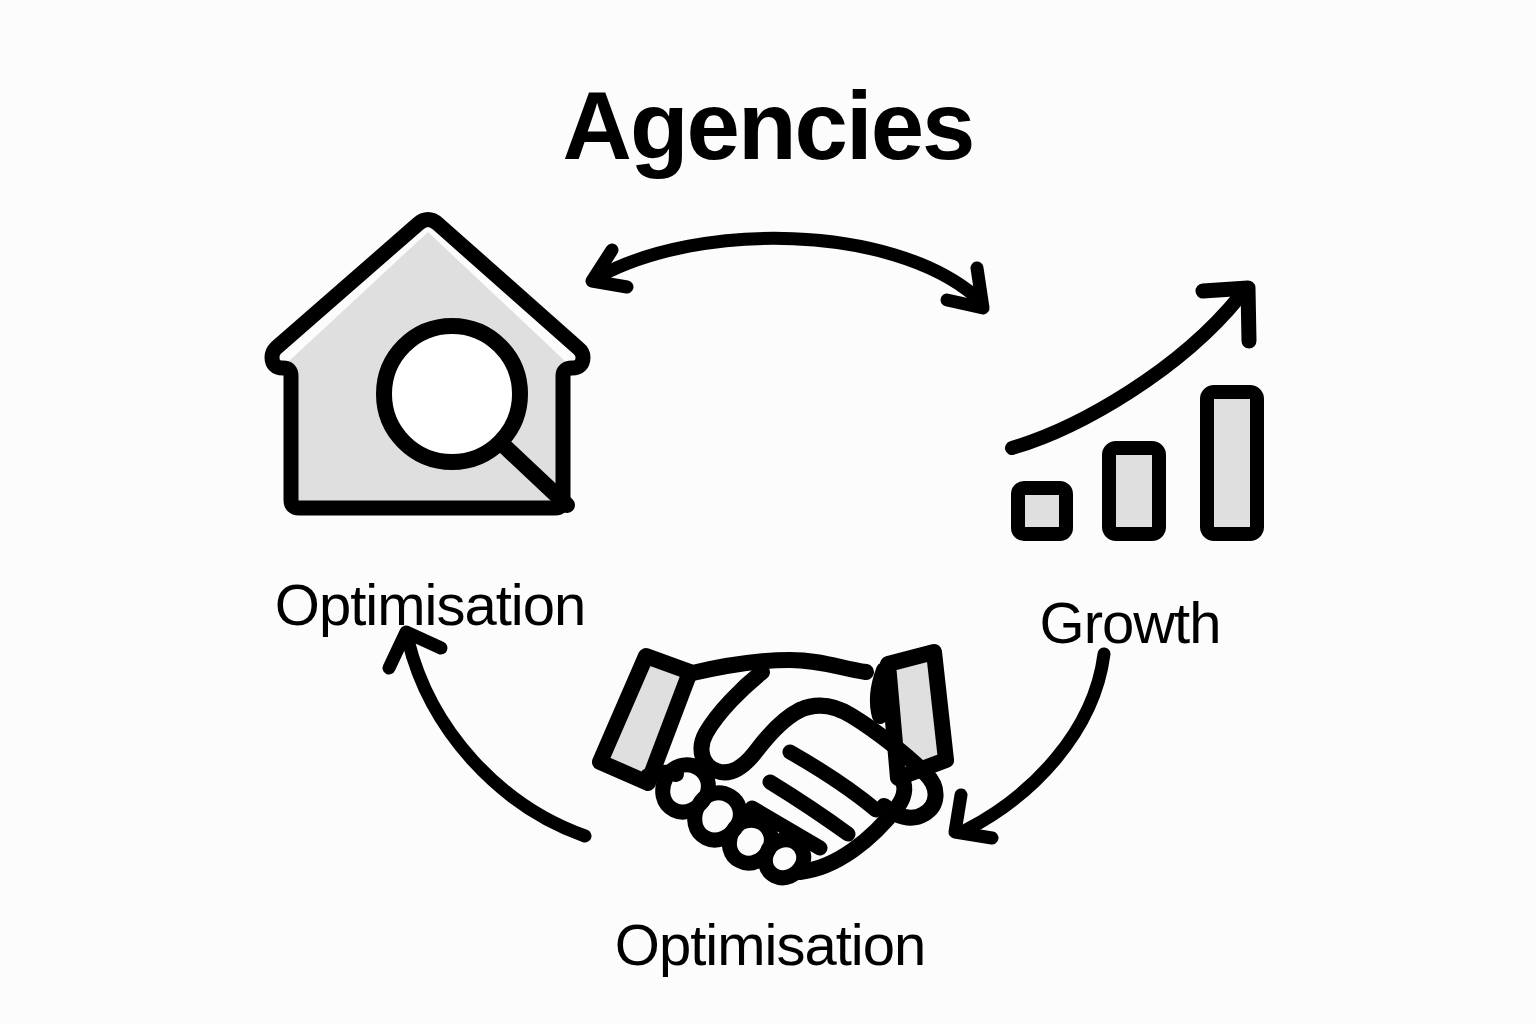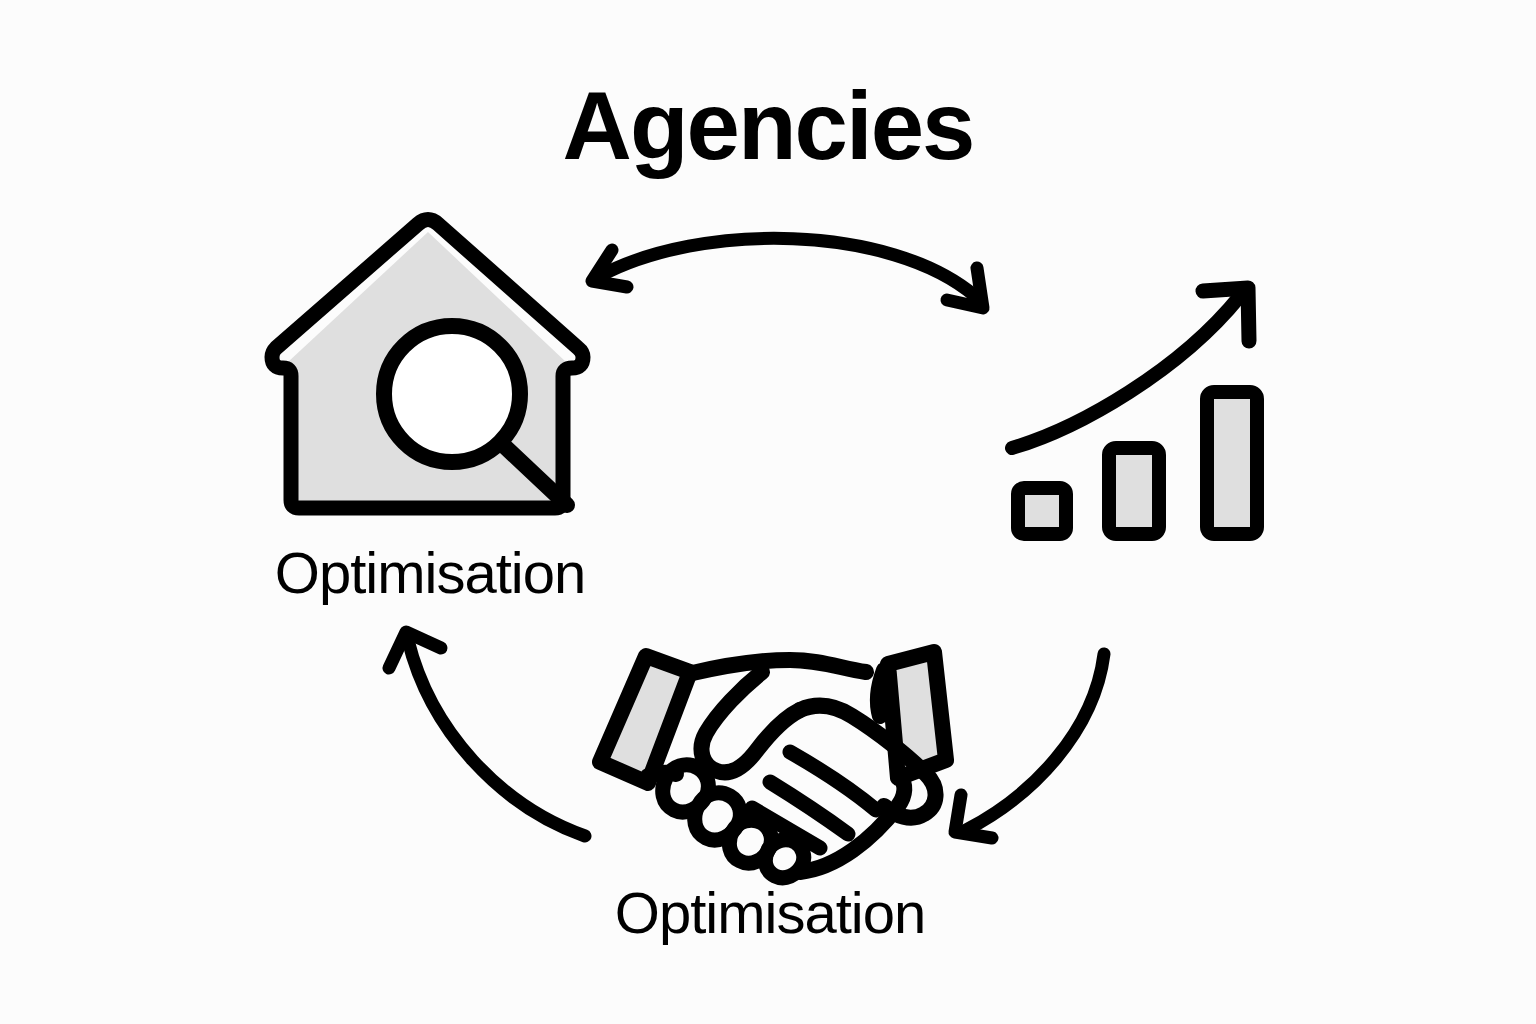--- a/index.html
+++ b/index.html
@@ -44,20 +44,21 @@
   .node-label {
     position: absolute;
     text-align: center;
     font-family: "Liberation Sans", sans-serif;
     font-weight: normal;
     font-size: 58px;
     letter-spacing: -1px;
     color: #000000;
     line-height: 1;
     white-space: nowrap;
+    margin-top: 32px;
   }
   #label-optimisation {
     left: 120px;
     top: 544px;
     width: 620px;
   }
   #label-growth {
     left: 910px;
     top: 562px;
     width: 440px;
@@ -196,16 +197,17 @@
       <path d="M 884 670 C 878 686 876 702 880 716" fill="none" stroke="#000000" stroke-width="16" stroke-linecap="round"></path>
 
     </g>
 
   </svg>
 
   <div class="diagram-title">Agencies</div>
 
   <div class="node-label" id="label-optimisation">Optimisation</div>
 
+  <div class="node-label" id="label-growth">Growth</div>
 
   <div class="node-label" id="label-partnership">Optimisation</div>
 
 </div>
 
 </body></html>

